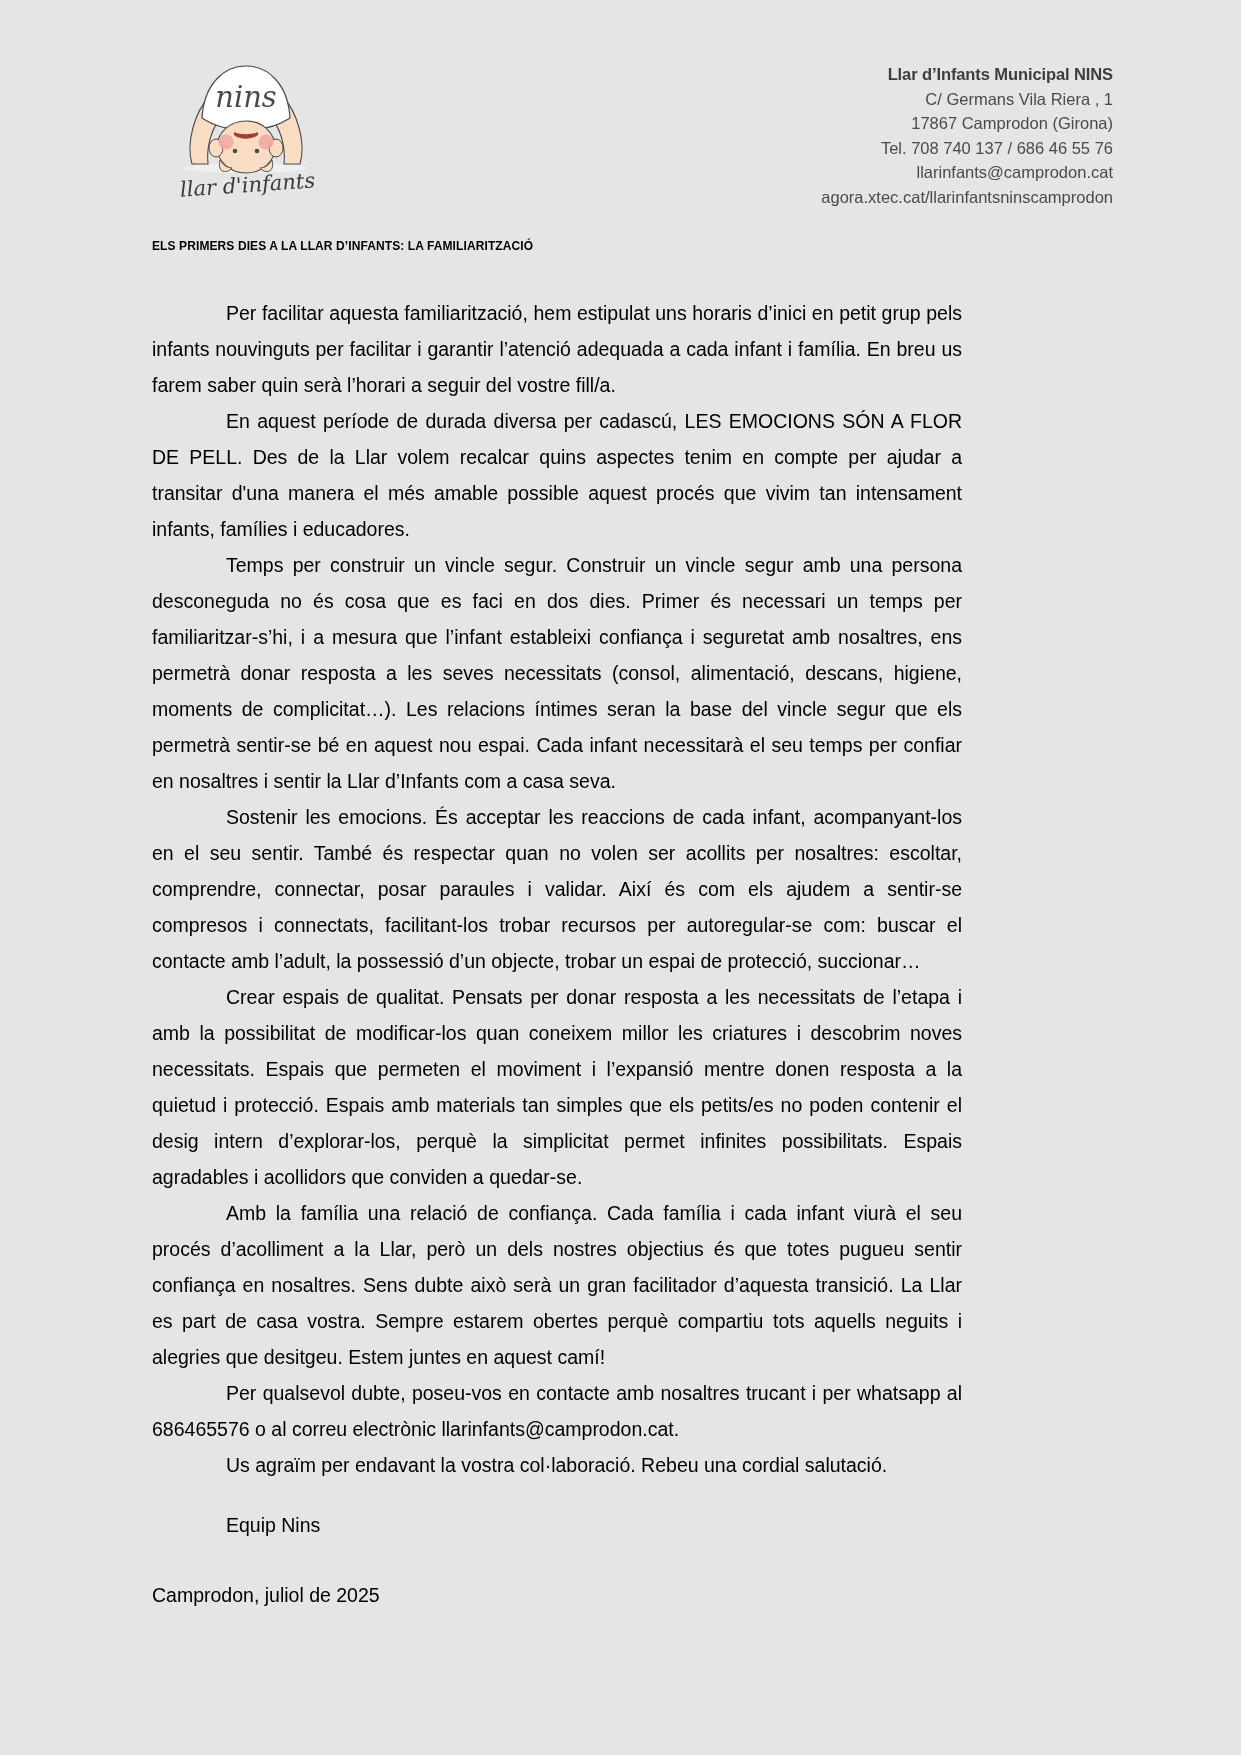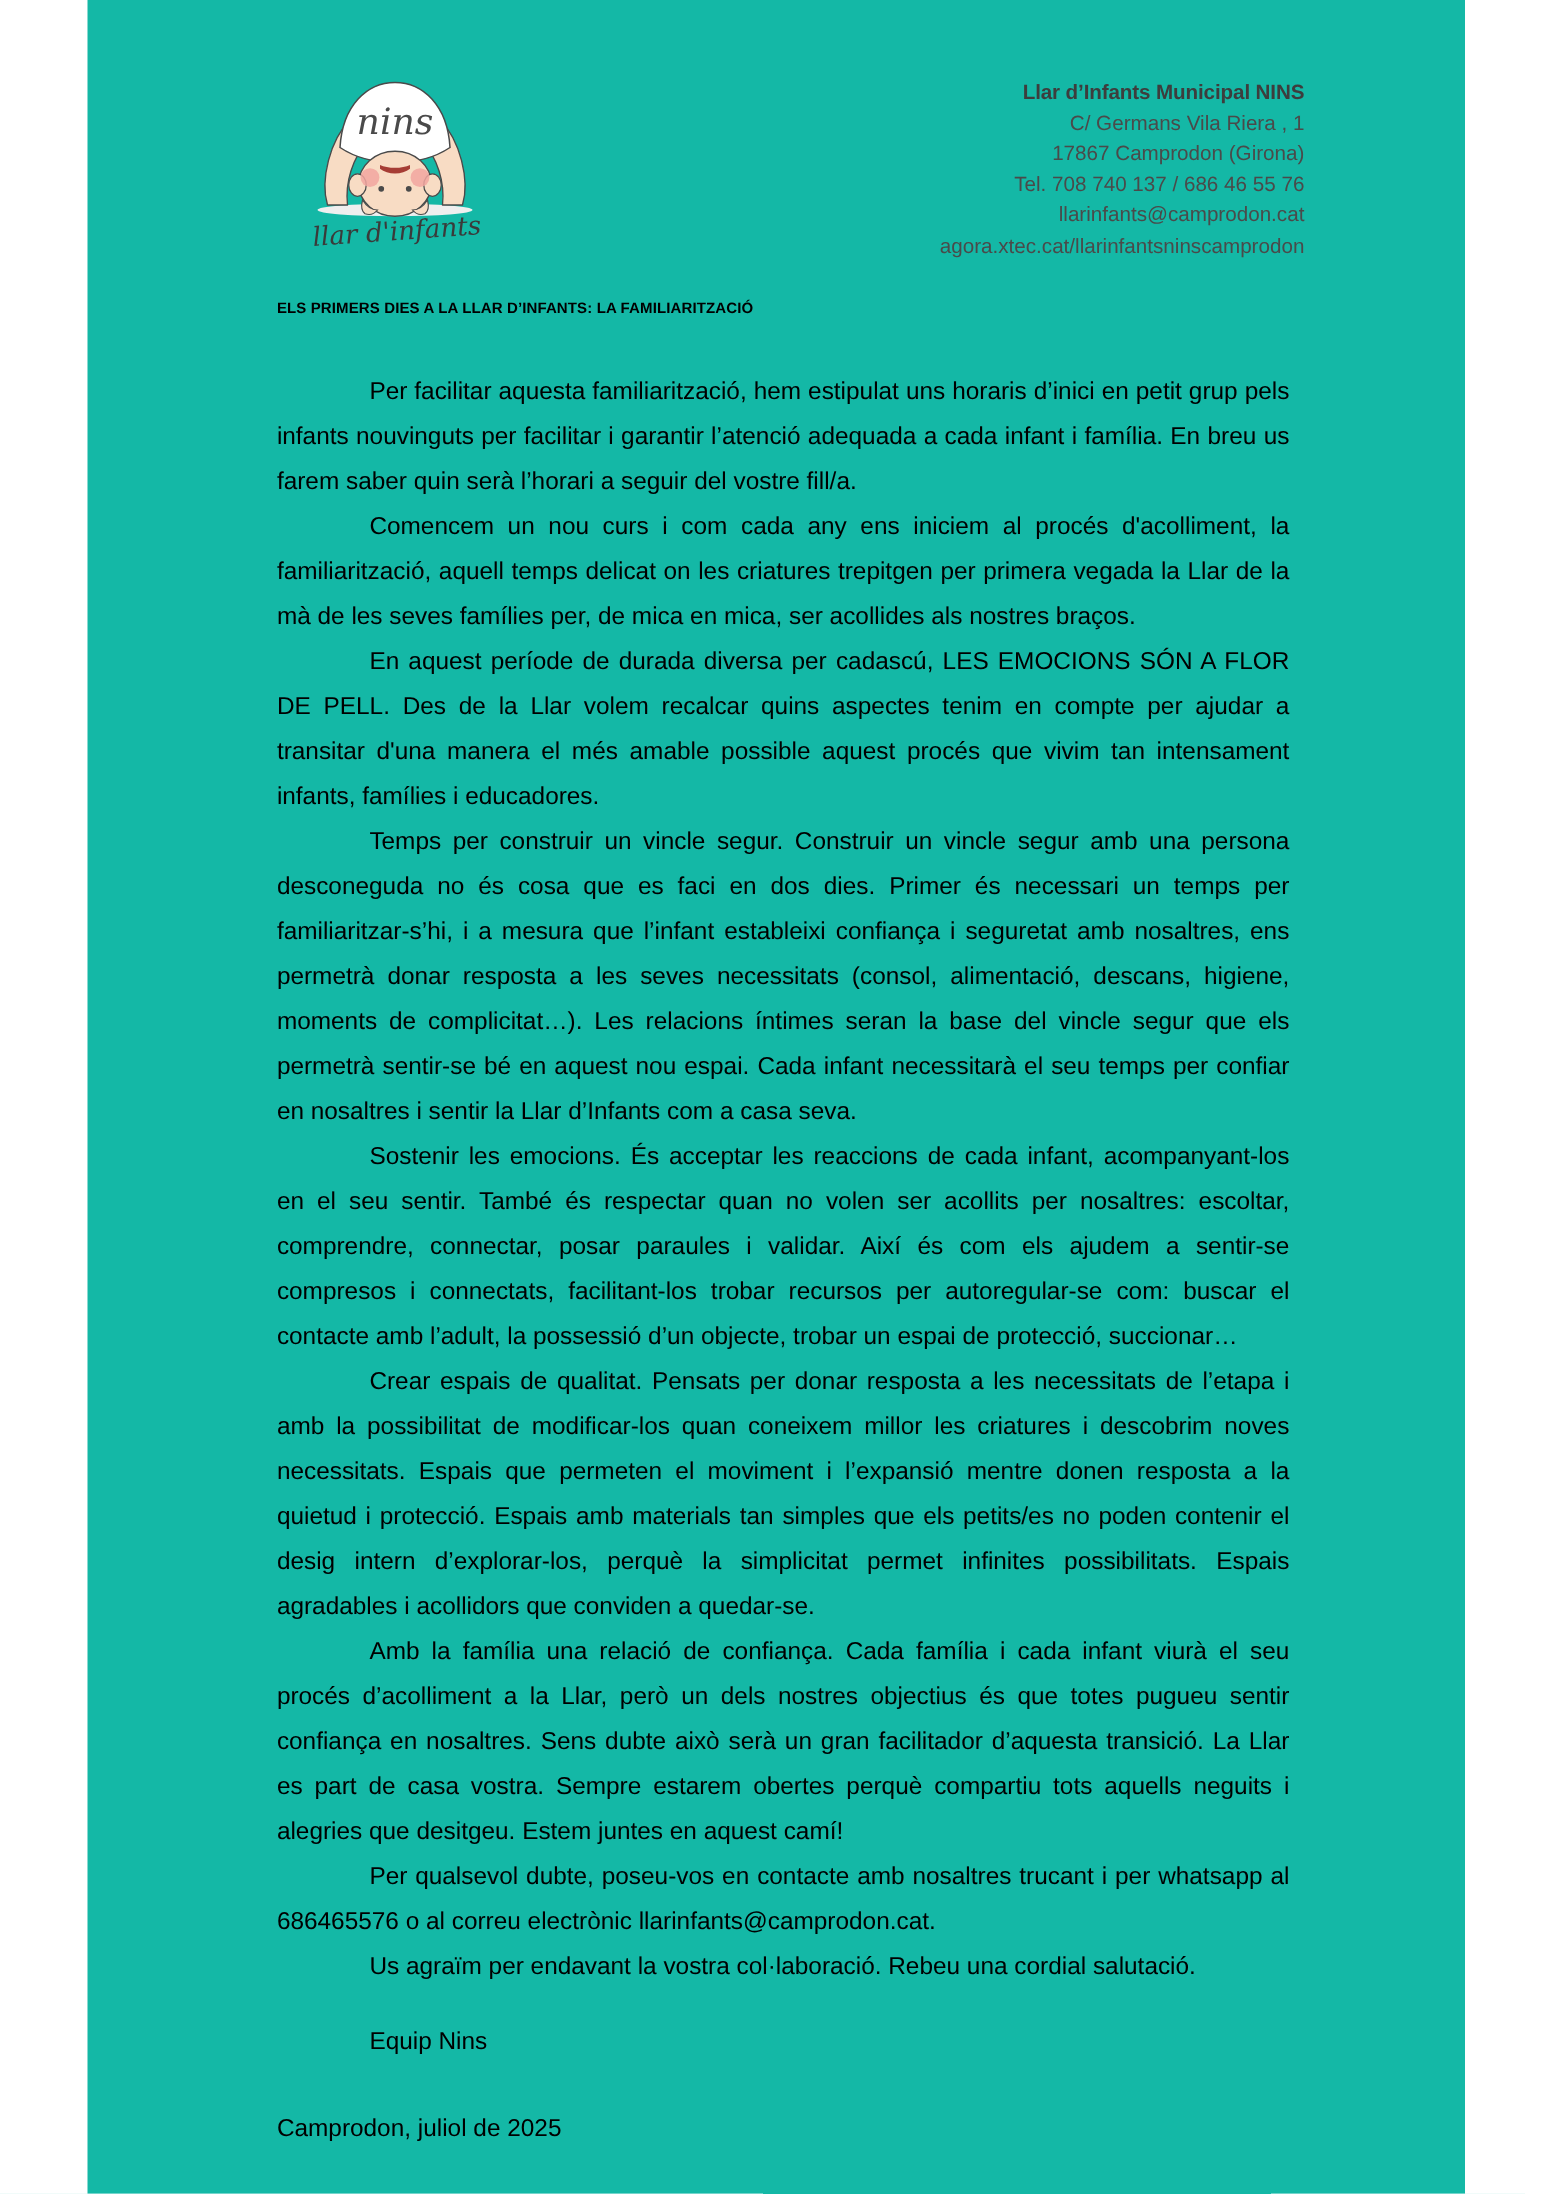--- a/index.html
+++ b/index.html
@@ -3,24 +3,24 @@
 <meta charset="utf-8">
 <title>Llar d'Infants Municipal NINS — La familiarització</title>
 <style>
   html, body {
     margin: 0;
     padding: 0;
     background: #ffffff;
   }
   .page {
     position: relative;
-    width: 1102px;
+    width: 1241px;
     height: 1755px;
     margin: 0 auto;
-    background: #14b8a6;
+    background: #e5e5e5;
     font-family: "Liberation Sans", sans-serif;
     color: #000000;
     box-sizing: border-box;
     overflow: hidden;
   }
 
   
   .header {
     position: absolute;
     top: 52px;
@@ -153,21 +153,20 @@
       <div class="line">llarinfants@camprodon.cat</div>
       <div class="line">agora.xtec.cat/llarinfantsninscamprodon</div>
     </div>
 
   </div>
 
   <div class="doc-title">ELS PRIMERS DIES A LA LLAR D’INFANTS: LA FAMILIARITZACIÓ</div>
 
   <div class="body-wrap">
     <p class="para">Per facilitar aquesta familiarització, hem estipulat uns horaris d’inici en petit grup pels infants nouvinguts per facilitar i garantir l’atenció adequada a cada infant i família. En breu us farem saber quin serà l’horari a seguir del vostre fill/a.</p>
-    <p class="para">Comencem un nou curs i com cada any ens iniciem al procés d'acolliment, la familiarització, aquell temps delicat on les criatures trepitgen per primera vegada la Llar de la mà de les seves famílies per, de mica en mica, ser acollides als nostres braços.</p>
     <p class="para">En aquest període de durada diversa per cadascú, LES EMOCIONS SÓN A FLOR DE PELL. Des de la Llar volem recalcar quins aspectes tenim en compte per ajudar a transitar d'una manera el més amable possible aquest procés que vivim tan intensament infants, famílies i educadores.</p>
     <p class="para">Temps per construir un vincle segur. Construir un vincle segur amb una persona desconeguda no és cosa que es faci en dos dies. Primer és necessari un temps per familiaritzar-s’hi, i a mesura que l’infant estableixi confiança i seguretat amb nosaltres, ens permetrà donar resposta a les seves necessitats (consol, alimentació, descans, higiene, moments de complicitat…). Les relacions íntimes seran la base del vincle segur que els permetrà sentir-se bé en aquest nou espai. Cada infant necessitarà el seu temps per confiar en nosaltres i sentir la Llar d’Infants com a casa seva.</p>
     <p class="para">Sostenir les emocions. És acceptar les reaccions de cada infant, acompanyant-los en el seu sentir. També és respectar quan no volen ser acollits per nosaltres: escoltar, comprendre, connectar, posar paraules i validar. Així és com els ajudem a sentir-se compresos i connectats, facilitant-los trobar recursos per autoregular-se com: buscar el contacte amb l’adult, la possessió d’un objecte, trobar un espai de protecció, succionar…</p>
     <p class="para">Crear espais de qualitat. Pensats per donar resposta a les necessitats de l’etapa i amb la possibilitat de modificar-los quan coneixem millor les criatures i descobrim noves necessitats. Espais que permeten el moviment i l’expansió mentre donen resposta a la quietud i protecció. Espais amb materials tan simples que els petits/es no poden contenir el desig intern d’explorar-los, perquè la simplicitat permet infinites possibilitats. Espais agradables i acollidors que conviden a quedar-se.</p>
     <p class="para">Amb la família una relació de confiança. Cada família i cada infant viurà el seu procés d’acolliment a la Llar, però un dels nostres objectius és que totes pugueu sentir confiança en nosaltres. Sens dubte això serà un gran facilitador d’aquesta transició. La Llar es part de casa vostra. Sempre estarem obertes perquè compartiu tots aquells neguits i alegries que desitgeu. Estem juntes en aquest camí!</p>
     <p class="para">Per qualsevol dubte, poseu-vos en contacte amb nosaltres trucant i per whatsapp al 686465576 o al correu electrònic llarinfants@camprodon.cat.</p>
     <p class="para">Us agraïm per endavant la vostra col·laboració. Rebeu una cordial salutació.</p>
 
     <p class="sig">Equip Nins</p>
     <p class="datestamp">Camprodon, juliol de 2025</p>

